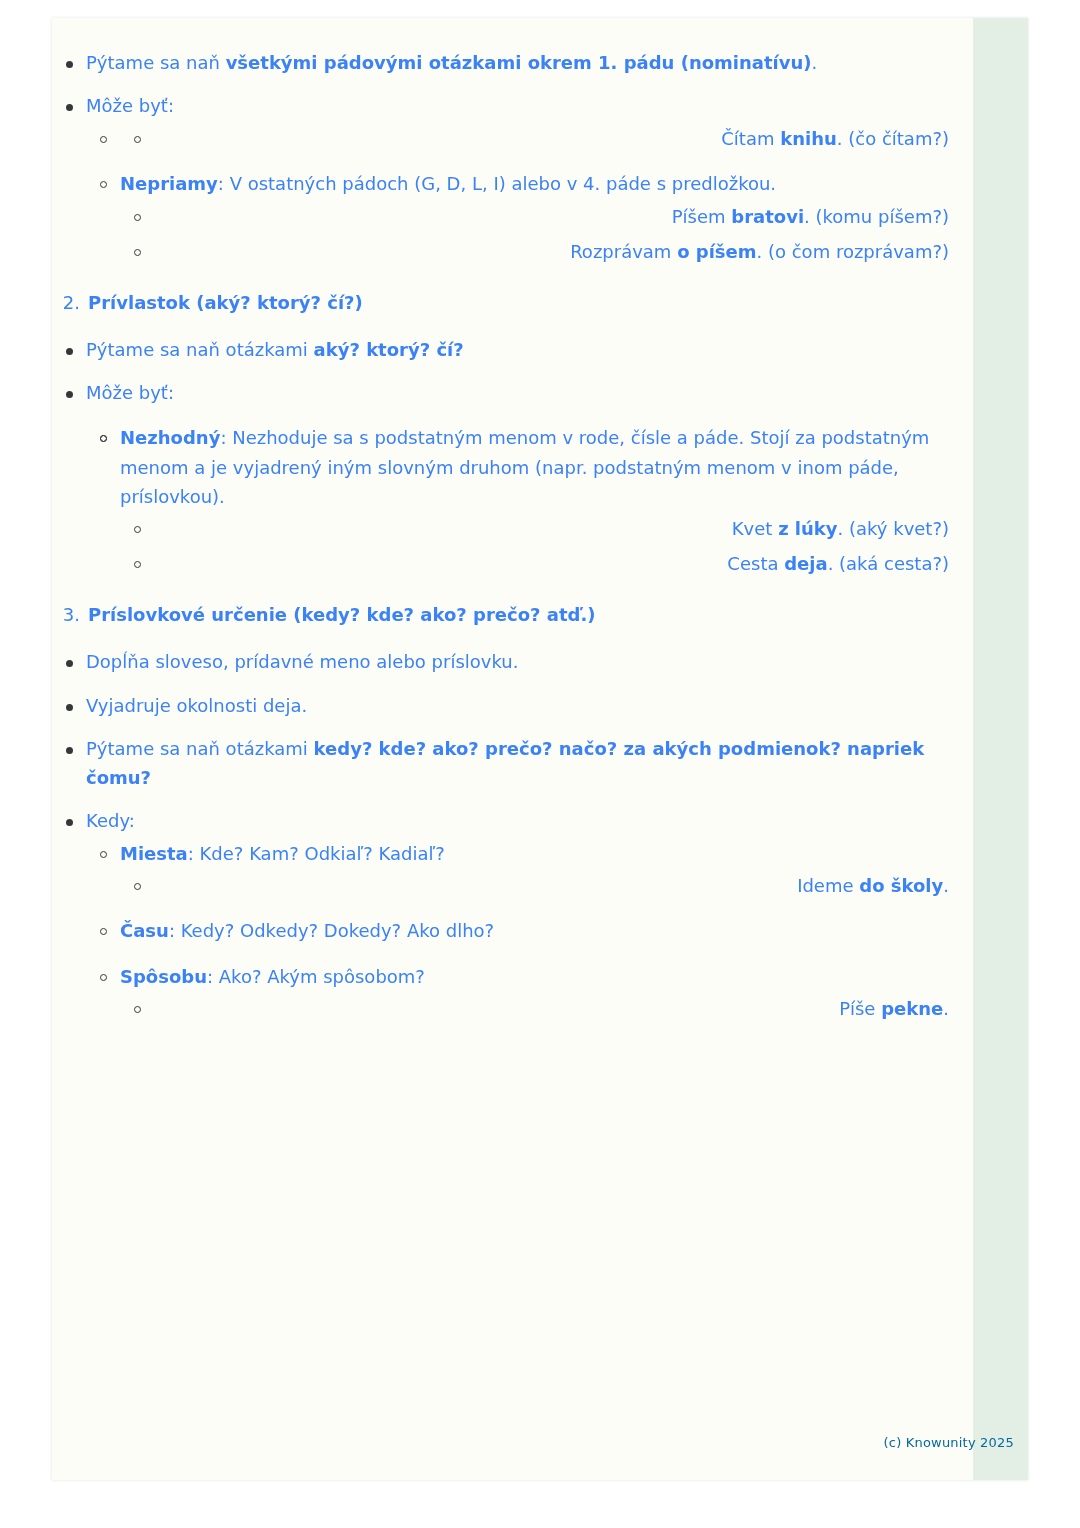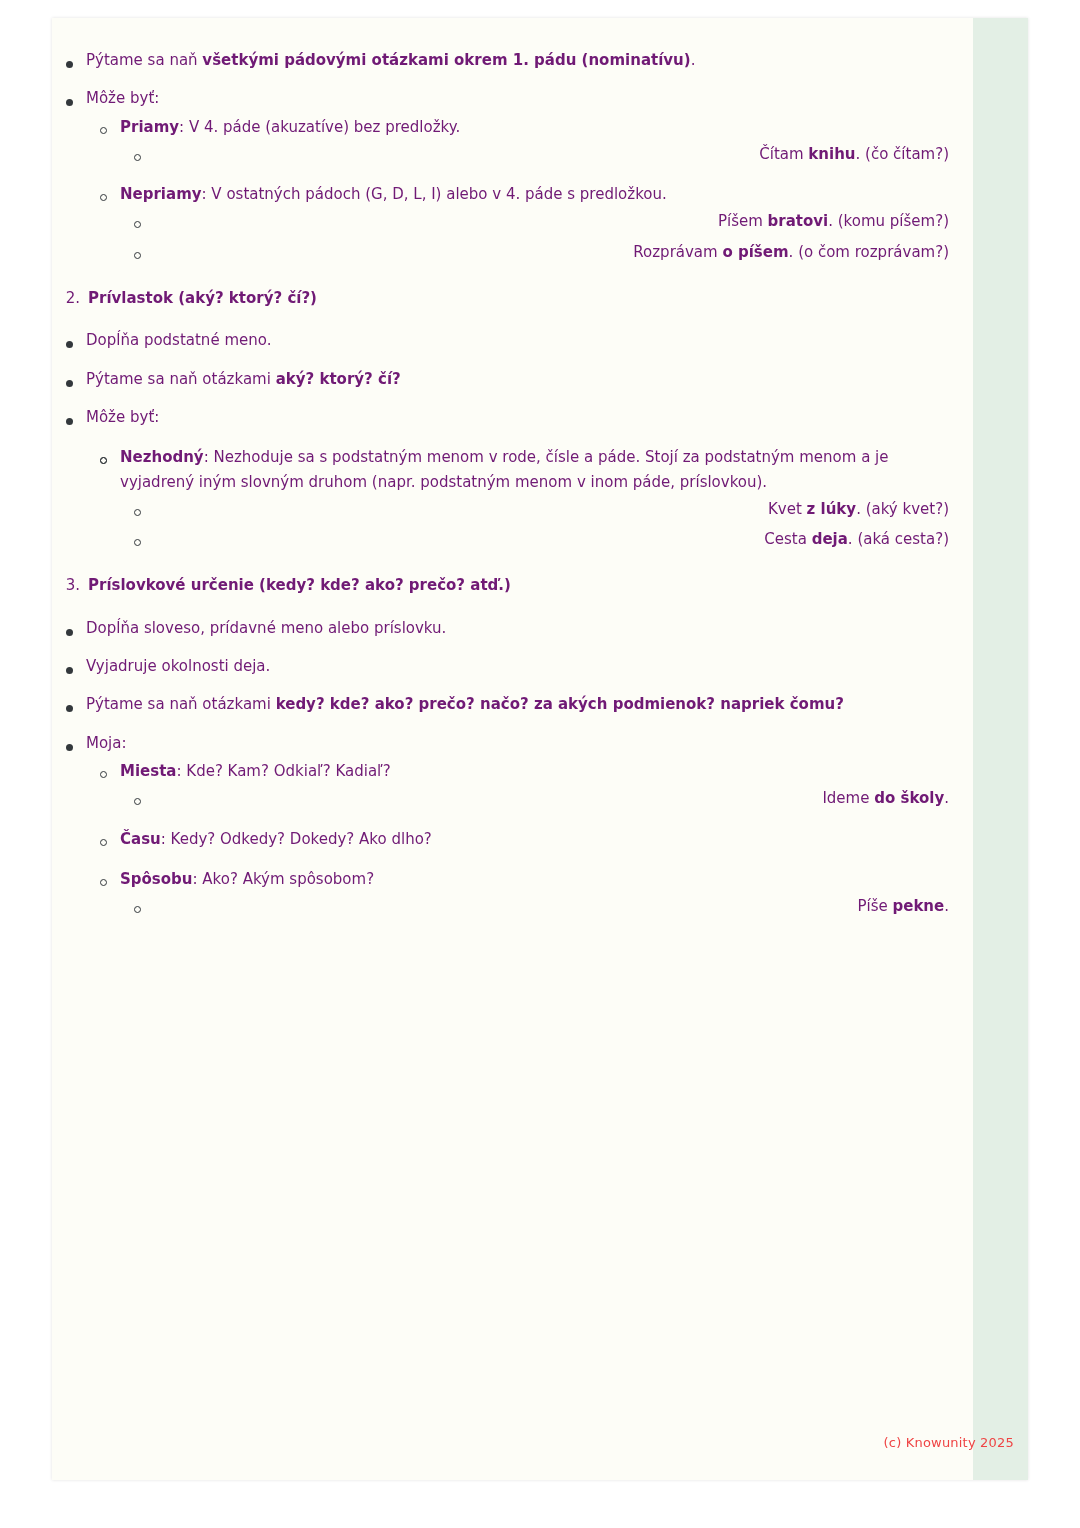--- a/index.html
+++ b/index.html
@@ -33,22 +33,22 @@
   .content {
     position: absolute;
     left: 0;
     top: 0;
     width: 921px;
     height: 100%;
     padding: 30px 24px 0 0;
     box-sizing: border-box;
   }
   .doc {
-    color: #701a75;
-    font-size: 15px;
+    color: #3b82f6;
+    font-size: 18px;
     line-height: 1.62;
   }
   ul, ol {
     margin: 0;
     padding: 0;
   }
   
   ul.lvl1 {
     list-style: none;
     margin: 0 0 0 0;
@@ -123,73 +123,72 @@
     text-align: right;
     padding-right: 8px;
     font-weight: normal;
   }
   b, strong { font-weight: bold; }
   .watermark {
     position: absolute;
     right: 14px;
     bottom: 30px;
     font-size: 13px;
-    color: #ef4444;
+    color: #0369a1;
     font-family: "DejaVu Sans", sans-serif;
     letter-spacing: 0.2px;
   }
 </style>
 </head>
 <body>
 
 <div class="page">
   <div class="page-accent"></div>
   <div class="content">
     <div class="doc" id="doc-root">
         <div>
           <ul class="lvl1">
             <li><span>Pýtame sa naň <b>všetkými pádovými otázkami okrem 1. pádu (nominatívu)</b>.</span></li>
             <li><span>Môže byť:</span><ul class="lvl2">
-                <li><span><b>Priamy</b>: V 4. páde (akuzatíve) bez predložky.</span><ul class="lvl3">
+                <li><ul class="lvl3">
                     <li><span>Čítam <b>knihu</b>. (čo čítam?)</span></li>
                   </ul></li>
                 <li><span><b>Nepriamy</b>: V ostatných pádoch (G, D, L, I) alebo v 4. páde s predložkou.</span><ul class="lvl3">
                     <li><span>Píšem <b>bratovi</b>. (komu píšem?)</span></li>
                     <li><span>Rozprávam <b>o píšem</b>. (o čom rozprávam?)</span></li>
                   </ul></li>
               </ul></li>
           </ul>
         </div>
         <div class="section-head">
           <span class="section-num">2.</span>
           <span>Prívlastok (aký? ktorý? čí?)</span>
         </div>
         <div>
           <ul class="lvl1">
-            <li><span>Dopĺňa podstatné meno.</span></li>
             <li><span>Pýtame sa naň otázkami <b>aký? ktorý? čí?</b></span></li>
             <li><span>Môže byť:</span><ul class="lvl2">
                 <li></li>
                 <li><span><b>Nezhodný</b>: Nezhoduje sa s podstatným menom v rode, čísle a páde. Stojí za podstatným menom a je vyjadrený iným slovným druhom (napr. podstatným menom v inom páde, príslovkou).</span><ul class="lvl3">
                     <li><span>Kvet <b>z lúky</b>. (aký kvet?)</span></li>
                     <li><span>Cesta <b>deja</b>. (aká cesta?)</span></li>
                   </ul></li>
               </ul></li>
           </ul>
         </div>
         <div class="section-head">
           <span class="section-num">3.</span>
           <span>Príslovkové určenie (kedy? kde? ako? prečo? atď.)</span>
         </div>
         <div>
           <ul class="lvl1">
             <li><span>Dopĺňa sloveso, prídavné meno alebo príslovku.</span></li>
             <li><span>Vyjadruje okolnosti deja.</span></li>
             <li><span>Pýtame sa naň otázkami <b>kedy? kde? ako? prečo? načo? za akých podmienok? napriek čomu?</b></span></li>
-            <li><span>Moja:</span><ul class="lvl2">
+            <li><span>Kedy:</span><ul class="lvl2">
                 <li><span><b>Miesta</b>: Kde? Kam? Odkiaľ? Kadiaľ?</span><ul class="lvl3">
                     <li><span>Ideme <b>do školy</b>.</span></li>
                   </ul></li>
                 <li><span><b>Času</b>: Kedy? Odkedy? Dokedy? Ako dlho?</span></li>
                 <li><span><b>Spôsobu</b>: Ako? Akým spôsobom?</span><ul class="lvl3">
                     <li><span>Píše <b>pekne</b>.</span></li>
                   </ul></li>
               </ul></li>
           </ul>
         </div>

